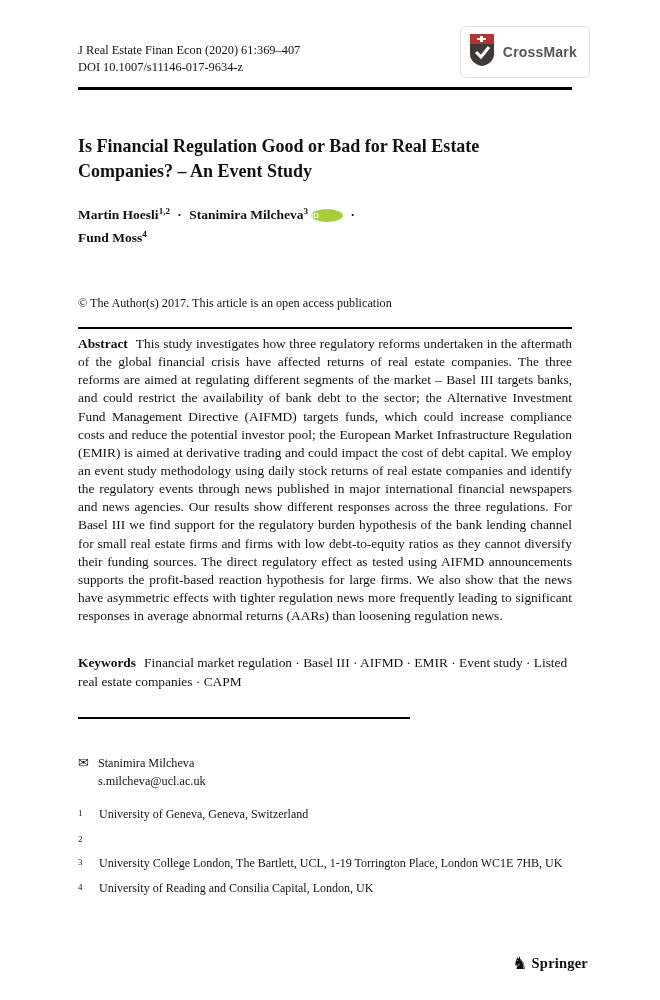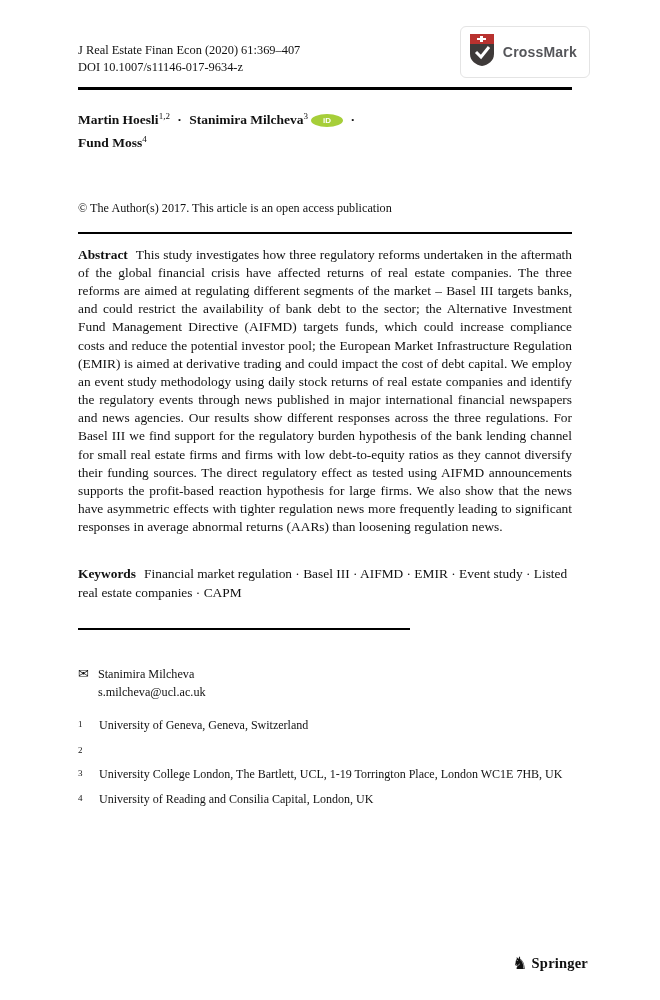--- a/index.html
+++ b/index.html
@@ -23,35 +23,35 @@
   }
   .crossmark-text {
     font-family:"Liberation Sans", sans-serif;
     font-weight:bold; font-size:14px; color:#55565a; letter-spacing:0.2px;
   }
   .rule-thick { height:3px; background:#000; margin-top:10px; }
 
   
   .title { font-size:18px; font-weight:bold; line-height:1.42; margin-top:44px; }
   .authors { margin-top:18px; font-size:13.5px; font-weight:bold; line-height:1.75; }
-  .authors sup { font-size:9px; font-weight:normal; }
+  .authors sup { font-size:9px; font-weight:bold; }
   .authors .sep { margin:0 4px; }
   .orcid {
     display:inline-block; width:32px; height:13px; background:#a6ce39;
     border-radius:50%; color:#fff; font-family:"Liberation Sans", sans-serif;
-    font-size:8px; font-weight:bold; text-align:center; line-height:13px;
+    font-size:8px; font-weight:bold; line-height:13px;
     vertical-align:1px; margin-left:3px;
   }
 
   
   .pub-block { margin-top:46px; font-size:12.2px; line-height:1.3; }
   .rule-thin { height:2px; background:#000; margin-top:15px; }
 
   
-  .abstract { margin-top:12px; font-size:13.4px; line-height:1.355; text-align:justify; }
+  .abstract { margin-top:6px; font-size:13.4px; line-height:1.355; text-align:justify; }
   .bold { font-weight:bold; }
   .label-gap { display:inline-block; width:8px; }
   .keywords { margin-top:29px; font-size:13.4px; line-height:1.4; }
 
   
   .footnote-rule { width:332px; height:2px; background:#000; margin-top:25px; }
   .correspondence { margin-top:36px; font-size:12.2px; display:flex; gap:9px; line-height:1.45; }
   .envelope { font-size:13px; line-height:1.3; }
   .email { display:block; }
   .affiliations { margin-top:17px; }
@@ -84,20 +84,21 @@
         <rect x="11" y="3" width="3" height="6" fill="#ffffff"></rect>
         <rect x="8" y="5" width="9" height="2" fill="#ffffff"></rect>
         <polyline points="7,19 12,24 20,14" stroke="#ffffff" stroke-width="3" fill="none"></polyline>
       </svg>
     </span>
     <span class="crossmark-text">CrossMark</span>
   </div>
 
   <div class="rule-thick"></div>
 
+  <h1 class="title">Is Financial Regulation Good or Bad for Real Estate Companies? – An Event Study</h1>
 
   <div class="authors">
     <span>Martin Hoesli</span><sup>1,2</sup>
     <span class="sep">·</span>
     <span>Stanimira Milcheva</span><sup>3</sup><span class="orcid">iD</span>
     <span class="sep">·</span>
     <br>
     <span>Fund Moss</span><sup>4</sup>
   </div>
 

